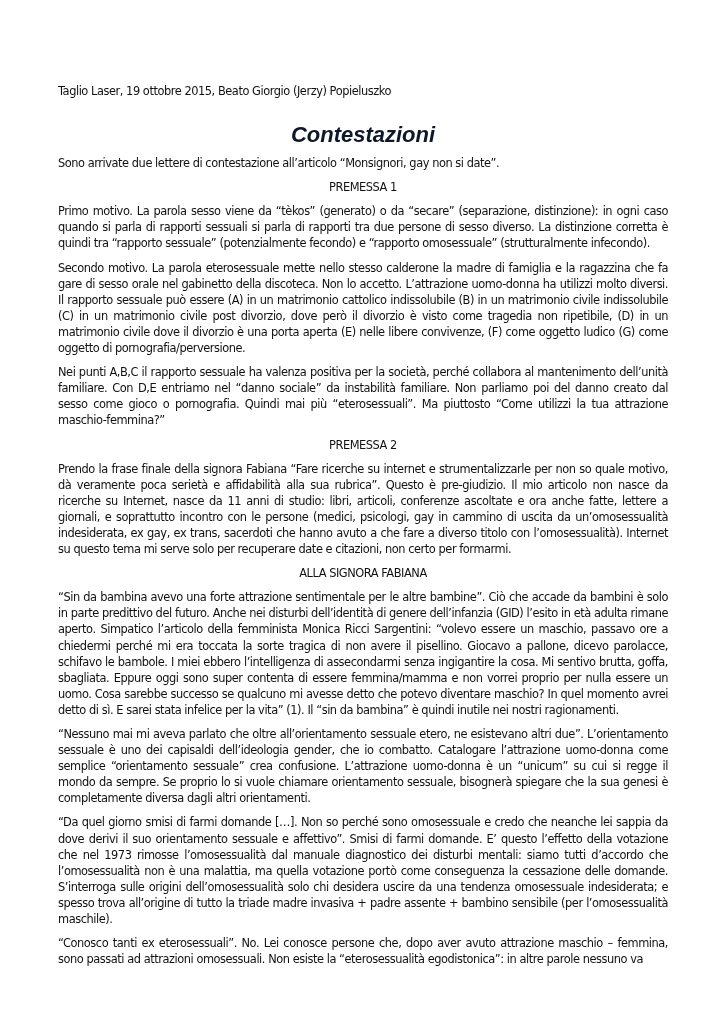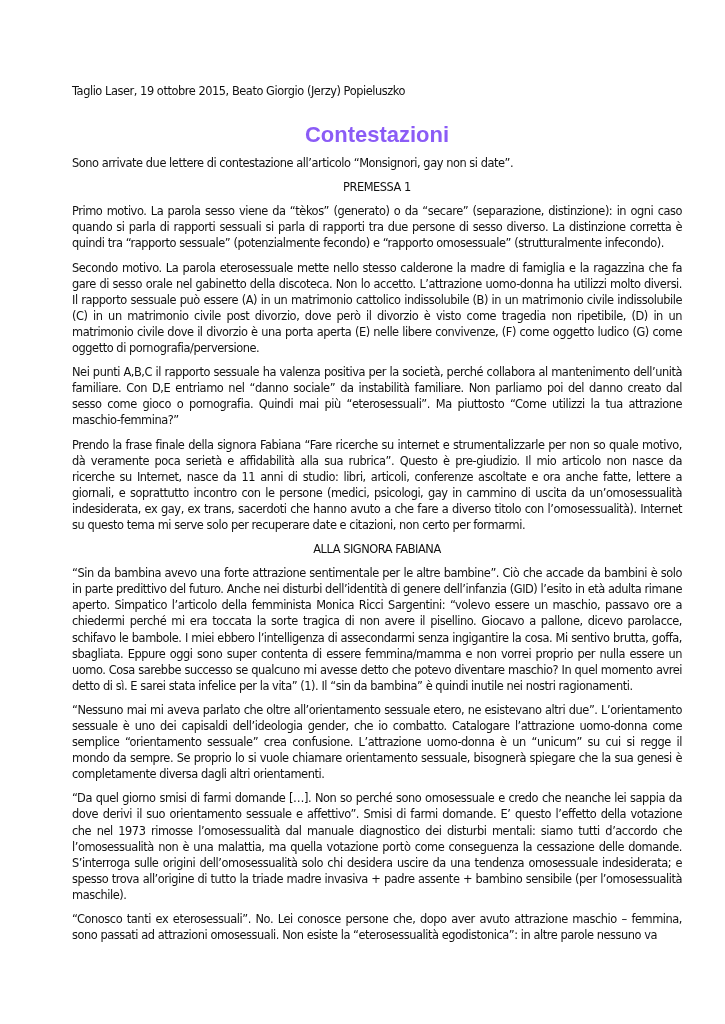--- a/index.html
+++ b/index.html
@@ -1,40 +1,41 @@
 <!DOCTYPE html>
 <html><head>
 <meta charset="utf-8">
 <style>
   html, body { margin: 0; padding: 0; background: #ffffff; }
   body { width: 725px; height: 1024px; overflow: hidden; position: relative; }
   .page {
-    position: absolute; left: 72px; top: 83px; width: 610px;
+    position: absolute; left: 58px; top: 83px; width: 610px;
     font-family: "DejaVu Sans", sans-serif; font-size: 11.4px; color: #111;
     line-height: 16.1px; letter-spacing: -0.45px;
   }
   .header-line { margin: 0 0 22px 0; }
   .title {
     font-family: "Liberation Sans", sans-serif; font-weight: bold;
     font-size: 22px; text-align: center; margin: 0 0 6px 0; letter-spacing: 0;
-    line-height: 28px; color: #8b5cf6;
+    line-height: 28px; color: #0f172a; font-style: italic;
   }
   p { margin: 0 0 8px 0; text-align: justify; }
   p.sec { text-align: center; }
 </style>
 </head>
 <body>
 
 <div class="page">
   <div class="header-line">Taglio Laser, 19 ottobre 2015, Beato Giorgio (Jerzy) Popieluszko</div>
   <h1 class="title">Contestazioni</h1>
   <p>Sono arrivate due lettere di contestazione all’articolo “Monsignori, gay non si date”.</p>
   <p class="sec">PREMESSA 1</p>
   <p>Primo motivo. La parola sesso viene da “tèkos” (generato) o da “secare” (separazione, distinzione): in ogni caso quando si parla di rapporti sessuali si parla di rapporti tra due persone di sesso diverso. La distinzione corretta è quindi tra “rapporto sessuale” (potenzialmente fecondo) e “rapporto omosessuale” (strutturalmente infecondo).</p>
   <p>Secondo motivo. La parola eterosessuale mette nello stesso calderone la madre di famiglia e la ragazzina che fa gare di sesso orale nel gabinetto della discoteca. Non lo accetto. L’attrazione uomo-donna ha utilizzi molto diversi. Il rapporto sessuale può essere (A) in un matrimonio cattolico indissolubile (B) in un matrimonio civile indissolubile (C) in un matrimonio civile post divorzio, dove però il divorzio è visto come tragedia non ripetibile, (D) in un matrimonio civile dove il divorzio è una porta aperta (E) nelle libere convivenze, (F) come oggetto ludico (G) come oggetto di pornografia/perversione.</p>
   <p>Nei punti A,B,C il rapporto sessuale ha valenza positiva per la società, perché collabora al mantenimento dell’unità familiare. Con D,E entriamo nel “danno sociale” da instabilità familiare. Non parliamo poi del danno creato dal sesso come gioco o pornografia. Quindi mai più “eterosessuali”. Ma piuttosto “Come utilizzi la tua attrazione maschio-femmina?”</p>
+  <p class="sec">PREMESSA 2</p>
   <p>Prendo la frase finale della signora Fabiana “Fare ricerche su internet e strumentalizzarle per non so quale motivo, dà veramente poca serietà e affidabilità alla sua rubrica”. Questo è pre-giudizio. Il mio articolo non nasce da ricerche su Internet, nasce da 11 anni di studio: libri, articoli, conferenze ascoltate e ora anche fatte, lettere a giornali, e soprattutto incontro con le persone (medici, psicologi, gay in cammino di uscita da un’omosessualità indesiderata, ex gay, ex trans, sacerdoti che hanno avuto a che fare a diverso titolo con l’omosessualità). Internet su questo tema mi serve solo per recuperare date e citazioni, non certo per formarmi.</p>
   <p class="sec">ALLA SIGNORA FABIANA</p>
   <p>“Sin da bambina avevo una forte attrazione sentimentale per le altre bambine”. Ciò che accade da bambini è solo in parte predittivo del futuro. Anche nei disturbi dell’identità di genere dell’infanzia (GID) l’esito in età adulta rimane aperto. Simpatico l’articolo della femminista Monica Ricci Sargentini: “volevo essere un maschio, passavo ore a chiedermi perché mi era toccata la sorte tragica di non avere il pisellino. Giocavo a pallone, dicevo parolacce, schifavo le bambole. I miei ebbero l’intelligenza di assecondarmi senza ingigantire la cosa. Mi sentivo brutta, goffa, sbagliata. Eppure oggi sono super contenta di essere femmina/mamma e non vorrei proprio per nulla essere un uomo. Cosa sarebbe successo se qualcuno mi avesse detto che potevo diventare maschio? In quel momento avrei detto di sì. E sarei stata infelice per la vita” (1). Il “sin da bambina” è quindi inutile nei nostri ragionamenti.</p>
   <p>“Nessuno mai mi aveva parlato che oltre all’orientamento sessuale etero, ne esistevano altri due”. L’orientamento sessuale è uno dei capisaldi dell’ideologia gender, che io combatto. Catalogare l’attrazione uomo-donna come semplice “orientamento sessuale” crea confusione. L’attrazione uomo-donna è un “unicum” su cui si regge il mondo da sempre. Se proprio lo si vuole chiamare orientamento sessuale, bisognerà spiegare che la sua genesi è completamente diversa dagli altri orientamenti.</p>
   <p>“Da quel giorno smisi di farmi domande […]. Non so perché sono omosessuale e credo che neanche lei sappia da dove derivi il suo orientamento sessuale e affettivo”. Smisi di farmi domande. E’ questo l’effetto della votazione che nel 1973 rimosse l’omosessualità dal manuale diagnostico dei disturbi mentali: siamo tutti d’accordo che l’omosessualità non è una malattia, ma quella votazione portò come conseguenza la cessazione delle domande. S’interroga sulle origini dell’omosessualità solo chi desidera uscire da una tendenza omosessuale indesiderata; e spesso trova all’origine di tutto la triade madre invasiva + padre assente + bambino sensibile (per l’omosessualità maschile).</p>
   <p>“Conosco tanti ex eterosessuali”. No. Lei conosce persone che, dopo aver avuto attrazione maschio – femmina, sono passati ad attrazioni omosessuali. Non esiste la “eterosessualità egodistonica”: in altre parole nessuno va</p>
 </div>
 
 </body></html>

